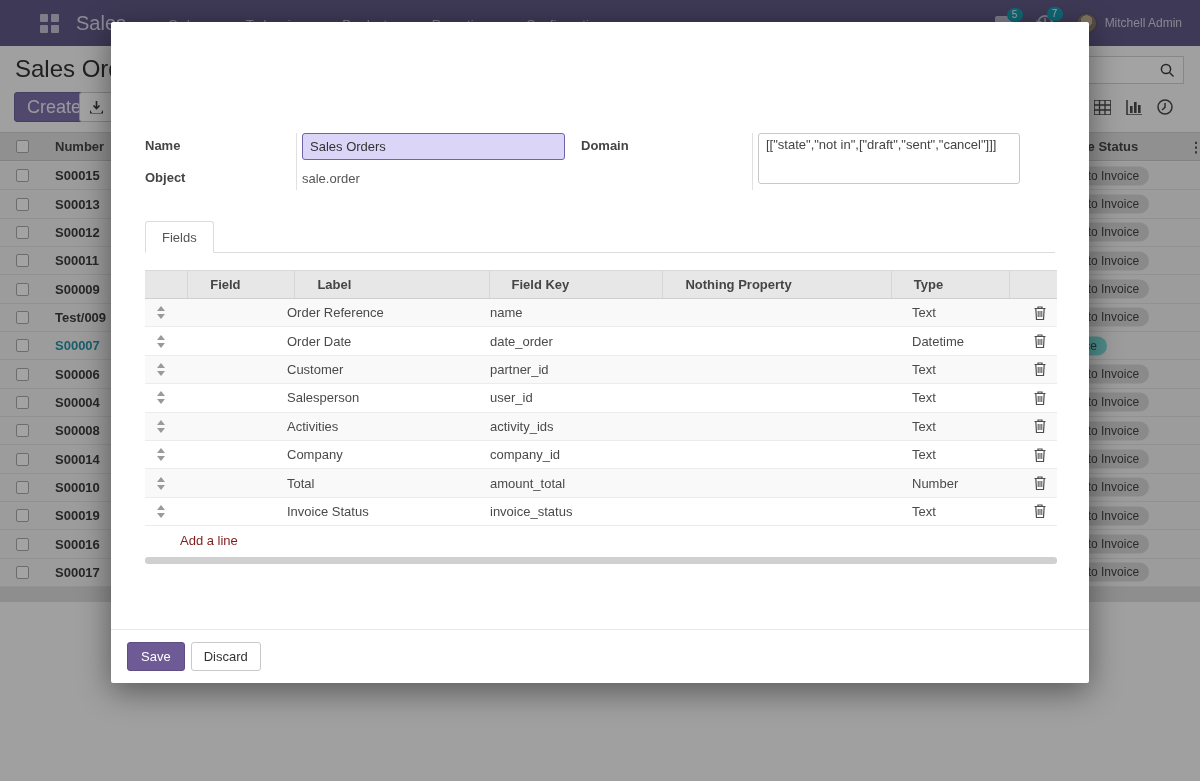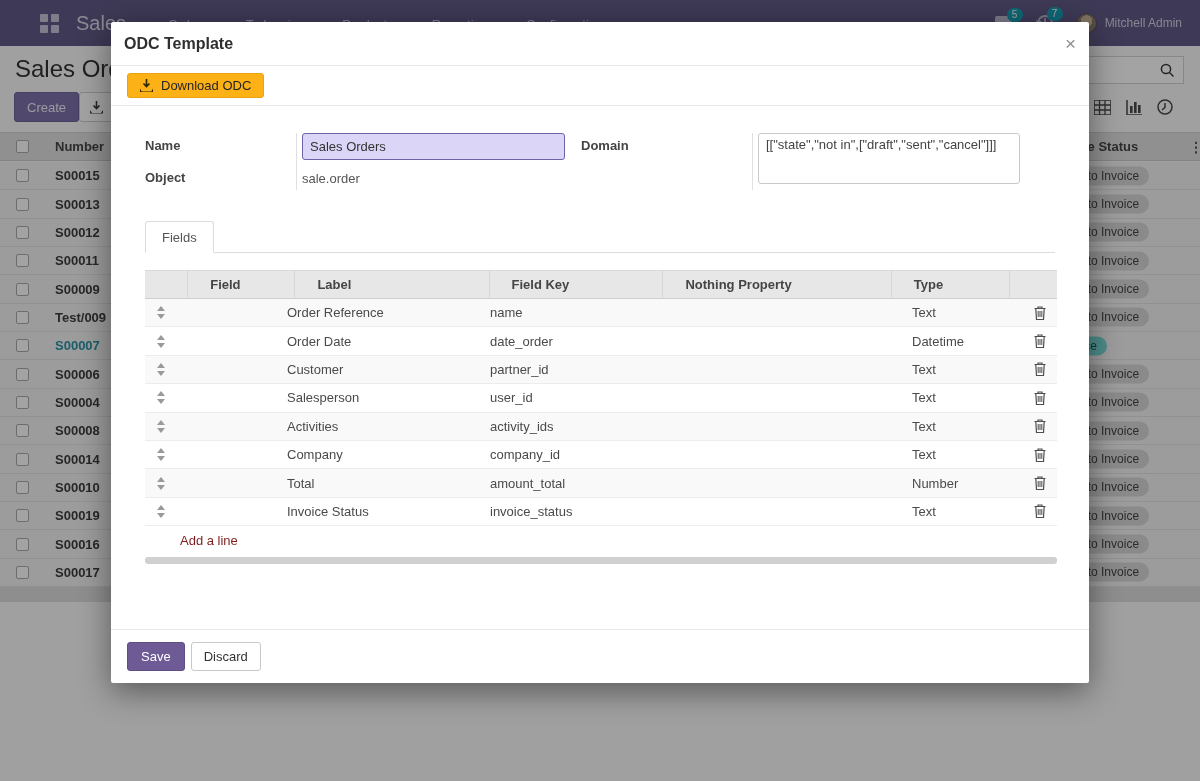--- a/index.html
+++ b/index.html
@@ -22,21 +22,21 @@
   .nav-badge { position:absolute; top:-7px; right:-9px; background:var(--badge); color:#fff;
                font-size:10px; line-height:14px; min-width:16px; text-align:center;
                border-radius:8px; padding:0 3px; }
   .avatar { width:21px; height:21px; border-radius:50%;
             background:radial-gradient(circle at 50% 38%, #c9b49a 0 38%, #8a7a68 39% 70%, #6e6157 71%);
             margin-right:8px; border:1px solid #55506e; }
   .user-name { font-size:12px; color:#d6d2e4; }
 
   .page-title { position:absolute; left:15px; top:55px; font-size:24px; color:#333; }
   .btn-create { position:absolute; left:14px; top:92px; height:30px; padding:0 12px;
-                background:#7e72ab; color:#f0eef7; font-size:13px; border:1px solid #6f639c;
+                background:#7e72ab; color:#f0eef7; font-size:18px; border:1px solid #6f639c;
                 border-radius:3px; }
   .btn-export { position:absolute; left:79px; top:92px; height:30px; width:34px;
                 background:#fff; border:1px solid #cfcfcf; border-radius:3px;
                 display:flex; align-items:center; justify-content:center; }
   .search-box { position:absolute; left:1040px; top:56px; width:144px; height:28px;
                 background:#fff; border:1px solid #d4d4d4; display:flex; align-items:center; }
   .search-box input { border:none; outline:none; flex:1; min-width:0; font-size:13px; padding:0 6px;
                       font-family:inherit; background:transparent; }
   .search-box svg { margin-right:8px; flex:none; }
   .view-icons { position:absolute; left:1094px; top:99px; display:flex; align-items:center; }
@@ -297,34 +297,21 @@
         <span class="status-pill">Nothing to Invoice</span>
       </div>
     </div>
   <div class="bg-endstrip"></div>
 </div>
 
 <div class="backdrop"></div>
 
 <div class="modal">
 
-  <div class="m-header">
-    <span class="m-title">ODC Template</span>
-    <span class="m-close">×</span>
-  </div>
-
-  <div class="m-band">
-    <button class="btn-download">
-      <svg width="13" height="13" viewBox="0 0 13 13">
-          <path d="M6.5 0v7M3.5 4.5l3 3 3-3" stroke="#2e2400" stroke-width="1.6" fill="none"></path>
-          <path d="M0 9.5l1.6 3h9.8l1.6-3v3.5H0z" fill="#2e2400"></path>
-        </svg>
-      <span>Download ODC</span>
-    </button>
-  </div>
+
 
   <span class="f-label lbl-name">Name</span>
   <div class="sep-v sep-1"></div>
   <input class="inp-name" value="Sales Orders" style="">
   <span class="f-label lbl-object">Object</span>
   <span class="val-object">sale.order</span>
   <span class="f-label lbl-domain">Domain</span>
   <div class="sep-v sep-2"></div>
   <textarea class="inp-domain" style="">[["state","not in",["draft","sent","cancel"]]]</textarea>
 

